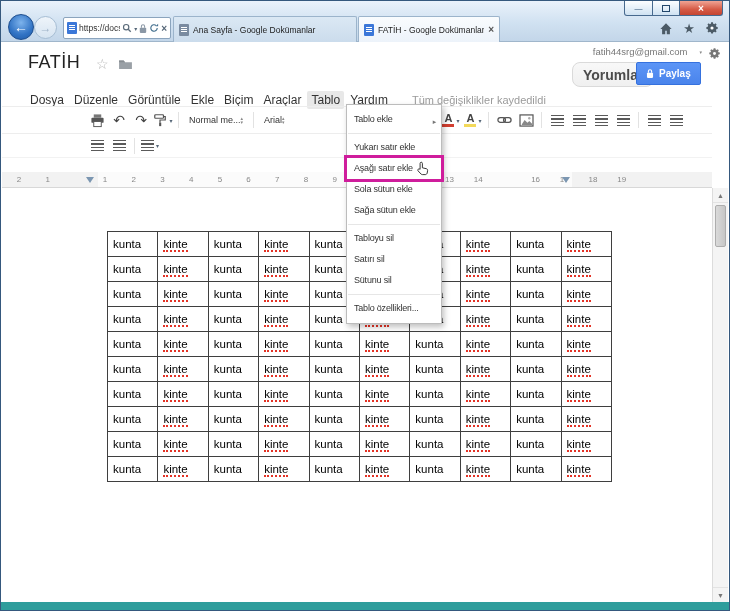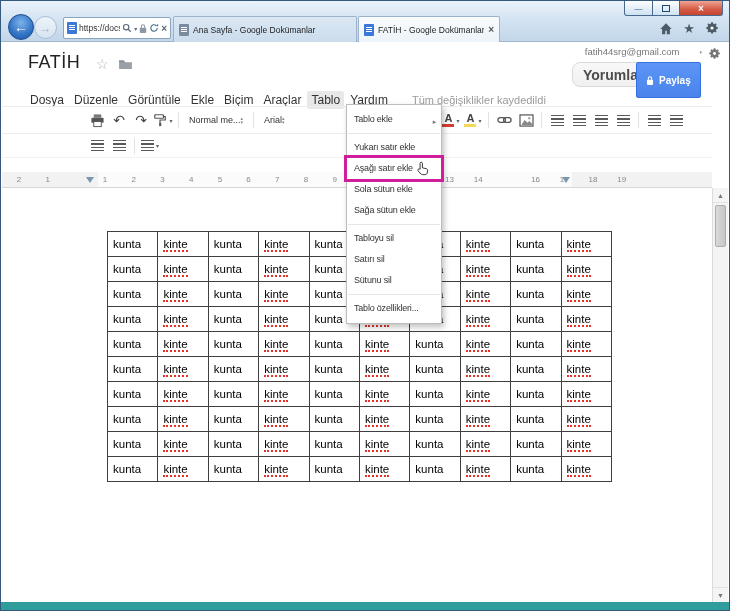--- a/index.html
+++ b/index.html
@@ -28,28 +28,28 @@
   .tab{position:absolute;top:15px;height:26px;display:flex;align-items:center;gap:4px;padding:0 5px;border:1px solid #9cb4cb;border-bottom:none;border-radius:2px 2px 0 0;font-size:8.5px;color:#1c1c1c;}
   .tab.inactive{left:172px;width:184px;background:linear-gradient(#dbe8f4,#cbdcec);}
   .tab.active{left:357px;width:142px;background:linear-gradient(#f9fcfe,#edf3fa);}
   .tab-title{flex:1;overflow:hidden;white-space:nowrap;min-width:0;}
   .tab-close{font-size:10px;color:#555;font-weight:bold;flex:none;}
   .browser-actions{position:absolute;right:10px;top:20px;display:flex;gap:10px;align-items:center;}
   .ba-star{font-size:13px;color:#4c5b67;line-height:1;}
 
   
   .docs{position:absolute;top:41px;left:1px;right:1px;bottom:8px;background:#fff;color:#333;}
-  .account-row{position:absolute;top:4px;right:26px;font-size:9.5px;color:#777;display:flex;gap:20px;align-items:center;}
+  .account-row{position:absolute;top:4px;right:26px;font-size:9.5px;color:#777;display:flex;gap:12px;align-items:center;}
   .acc-caret{font-size:5px;color:#888;}
   .docs-gear{position:absolute;top:5px;right:7px;line-height:0;}
   .doc-title{position:absolute;left:26px;top:10px;font-size:18px;color:#222;letter-spacing:.5px;}
   .title-star{position:absolute;left:94px;top:14px;font-size:14px;color:#b5b5b5;}
   .title-folder{position:absolute;left:116px;top:17px;line-height:0;}
   .btn-comments{position:absolute;left:570px;top:20px;height:25px;padding:0 10px;display:flex;align-items:center;background:linear-gradient(#f8f8f8,#f0f0f0);border:1px solid #dadada;border-radius:8px;font-size:14px;font-weight:bold;color:#4c4c4c;}
-  .btn-share{position:absolute;left:634px;top:20px;height:36px;padding:0 9px;display:flex;align-items:center;gap:5px;background:linear-gradient(#5c95f6,#4a84ec);border:1px solid #3571de;border-radius:2px;font-size:10px;font-weight:bold;color:#fff;}
+  .btn-share{position:absolute;left:634px;top:20px;height:23px;padding:0 9px;display:flex;align-items:center;gap:5px;background:linear-gradient(#5c95f6,#4a84ec);border:1px solid #3571de;border-radius:2px;font-size:10px;font-weight:bold;color:#fff;}
   .menubar{position:absolute;left:24px;top:49px;display:flex;align-items:center;font-size:12px;color:#333;white-space:nowrap;}
   .menu-name{padding:2px 4px;margin-right:2px;border-radius:2px;}
   .menu-name.open{background:#e8e8e8;}
   .save-status{margin-left:18px;color:#9b9b9b;font-size:11px;}
 
   .toolbar{position:absolute;left:0;right:16px;top:64px;height:28px;border-top:1px solid #ededed;border-bottom:1px solid #ededed;display:flex;align-items:center;padding-left:84px;}
   .tb-right{position:absolute;left:438px;top:0;height:100%;display:flex;align-items:center;}
   .tool{min-width:22px;height:20px;display:flex;align-items:center;justify-content:center;gap:2px;color:#444;border-radius:2px;}
   .tsep{width:1px;height:16px;background:#e2e2e2;margin:0 4px;}
   .sel{font-size:9px;color:#333;display:flex;align-items:center;padding:0 6px;white-space:nowrap;}

